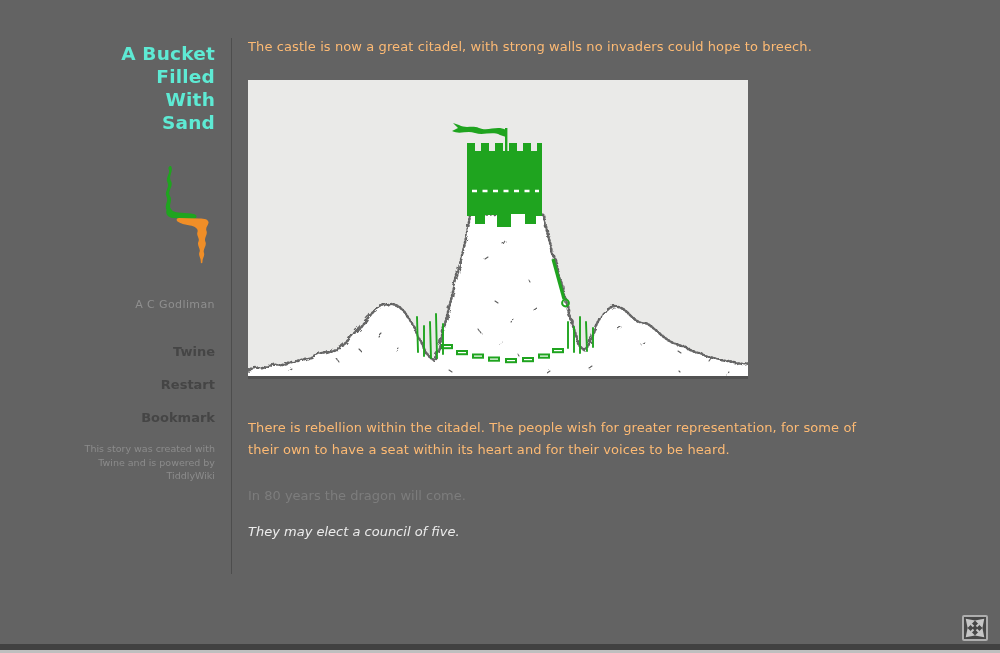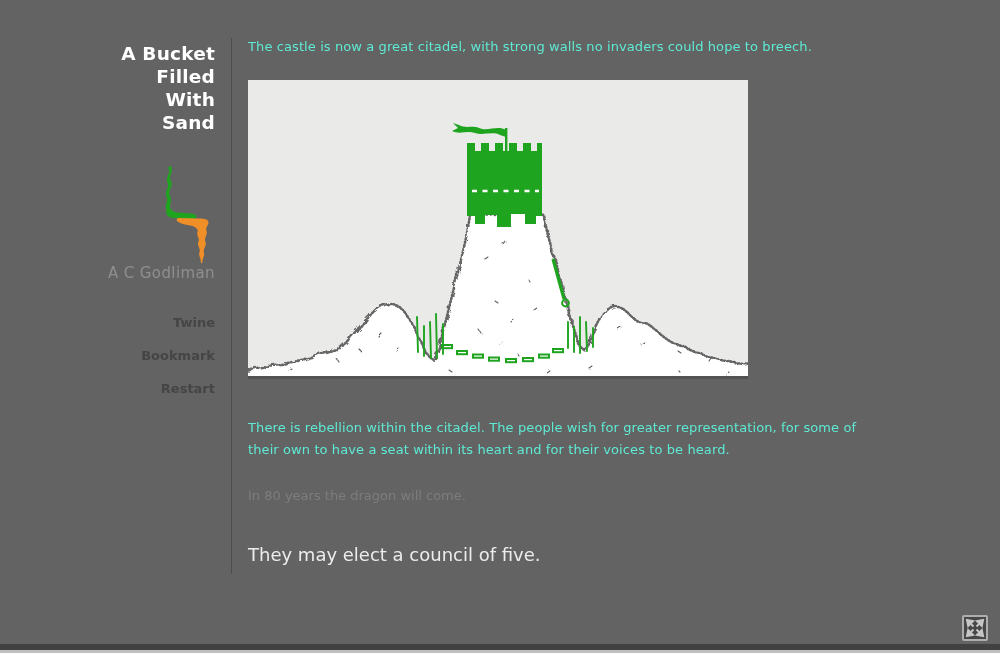--- a/index.html
+++ b/index.html
@@ -11,53 +11,53 @@
   }
 
   
   .sidebar {
     position: absolute; left: 0; top: 0; width: 215px; height: 100%;
     text-align: right;
   }
   .story-title {
     margin: 42px 0 0 auto; width: 108px;
     font-size: 18.5px; font-weight: bold; line-height: 23px;
-    color: #ffffff; letter-spacing: .2px;
+    color: #5eead4; letter-spacing: .2px;
   }
   .logo { margin: 30px 2px 0 auto; width: 52px; height: 100px; display: block; }
   .author {
-    font-size: 15px; color: #8f8f8f; letter-spacing: .4px;
+    margin-top: 34px; font-size: 11px; color: #8f8f8f; letter-spacing: .4px;
   }
   .side-menu { list-style: none; margin-top: 30px; }
   .side-menu li { margin-bottom: 14px; }
   .side-link {
     font-size: 13px; font-weight: bold; color: #454545;
     text-decoration: none; cursor: pointer; display: inline-block;
   }
   .credit {
     margin: 16px 0 0 auto; width: 136px;
     font-size: 9.5px; line-height: 13.5px; color: #8c8c8c;
   }
   .separator {
     position: absolute; left: 231px; top: 38px; width: 1px; height: 536px;
     background: #4d4d4d;
   }
 
   
   .main { position: absolute; left: 248px; top: 36px; width: 620px; }
   .story-p {
-    font-size: 13px; line-height: 22px; color: #5eead4; letter-spacing: .1px;
+    font-size: 13px; line-height: 22px; color: #fdba74; letter-spacing: .1px;
   }
   .p1 { margin-bottom: 0; }
   .illustration-wrap { margin-top: 22px; width: 500px; height: 299px; }
   .illustration-wrap svg { display: block; }
   .p2 { margin-top: 38px; }
   .muted-line { margin-top: 27px; font-size: 13px; color: #7d7d7d; }
   .choice {
-    display: block; margin-top: 41px; font-size: 18px; 
+    display: block; margin-top: 21px; font-size: 13px; font-style: italic;
     color: #ececec; text-decoration: none; cursor: pointer;
   }
 
   
   .bar-dark  { position: absolute; left: 0; right: 0; bottom: 3px; height: 6px; background: #414141; }
   .bar-light { position: absolute; left: 0; right: 0; bottom: 0;  height: 3px; background: #bfbfbf; }
   .fullscreen-btn {
     position: absolute; right: 12px; bottom: 12px; width: 26px; height: 26px;
     background: #474747; border: 2px solid #aeaeae; border-radius: 2px;
     padding: 0; cursor: pointer; display: flex; align-items: center; justify-content: center;
@@ -78,24 +78,25 @@
       C47 71 42.5 74 44.5 78 C46 82 41.5 85 43 89 C44 92 41 95 41.5 98
       C41.5 99.5 39.5 99.8 39.8 97.5 C40 94 37 91.5 38.5 88 C40 84.5 35.5 81.5 37.5 77.5
       C39 74 35 71.5 36.5 68 C37.5 64.5 34 62.5 29 61.5 C24 60.5 19 59.5 16.5 57.5
       C15 56 15.5 54 18 54 Z"></path>
   </svg>
 
   <div class="author">A C Godliman</div>
 
   <ul class="side-menu">
     <li><a class="side-link">Twine</a></li>
+    <li><a class="side-link">Restart</a></li>
     <li><a class="side-link">Bookmark</a></li>
-    <li><a class="side-link">Restart</a></li>
   </ul>
 
+  <div class="credit">This story was created with Twine and is powered by TiddlyWiki</div>
 </div>
 
 <div class="separator"></div>
 
 <div class="main">
   <p class="story-p p1">The castle is now a great citadel, with strong walls no invaders could hope to breech.</p>
 
   <div class="illustration-wrap">
     <svg width="500" height="299" viewBox="0 0 500 299" aria-hidden="true">
       <defs>

